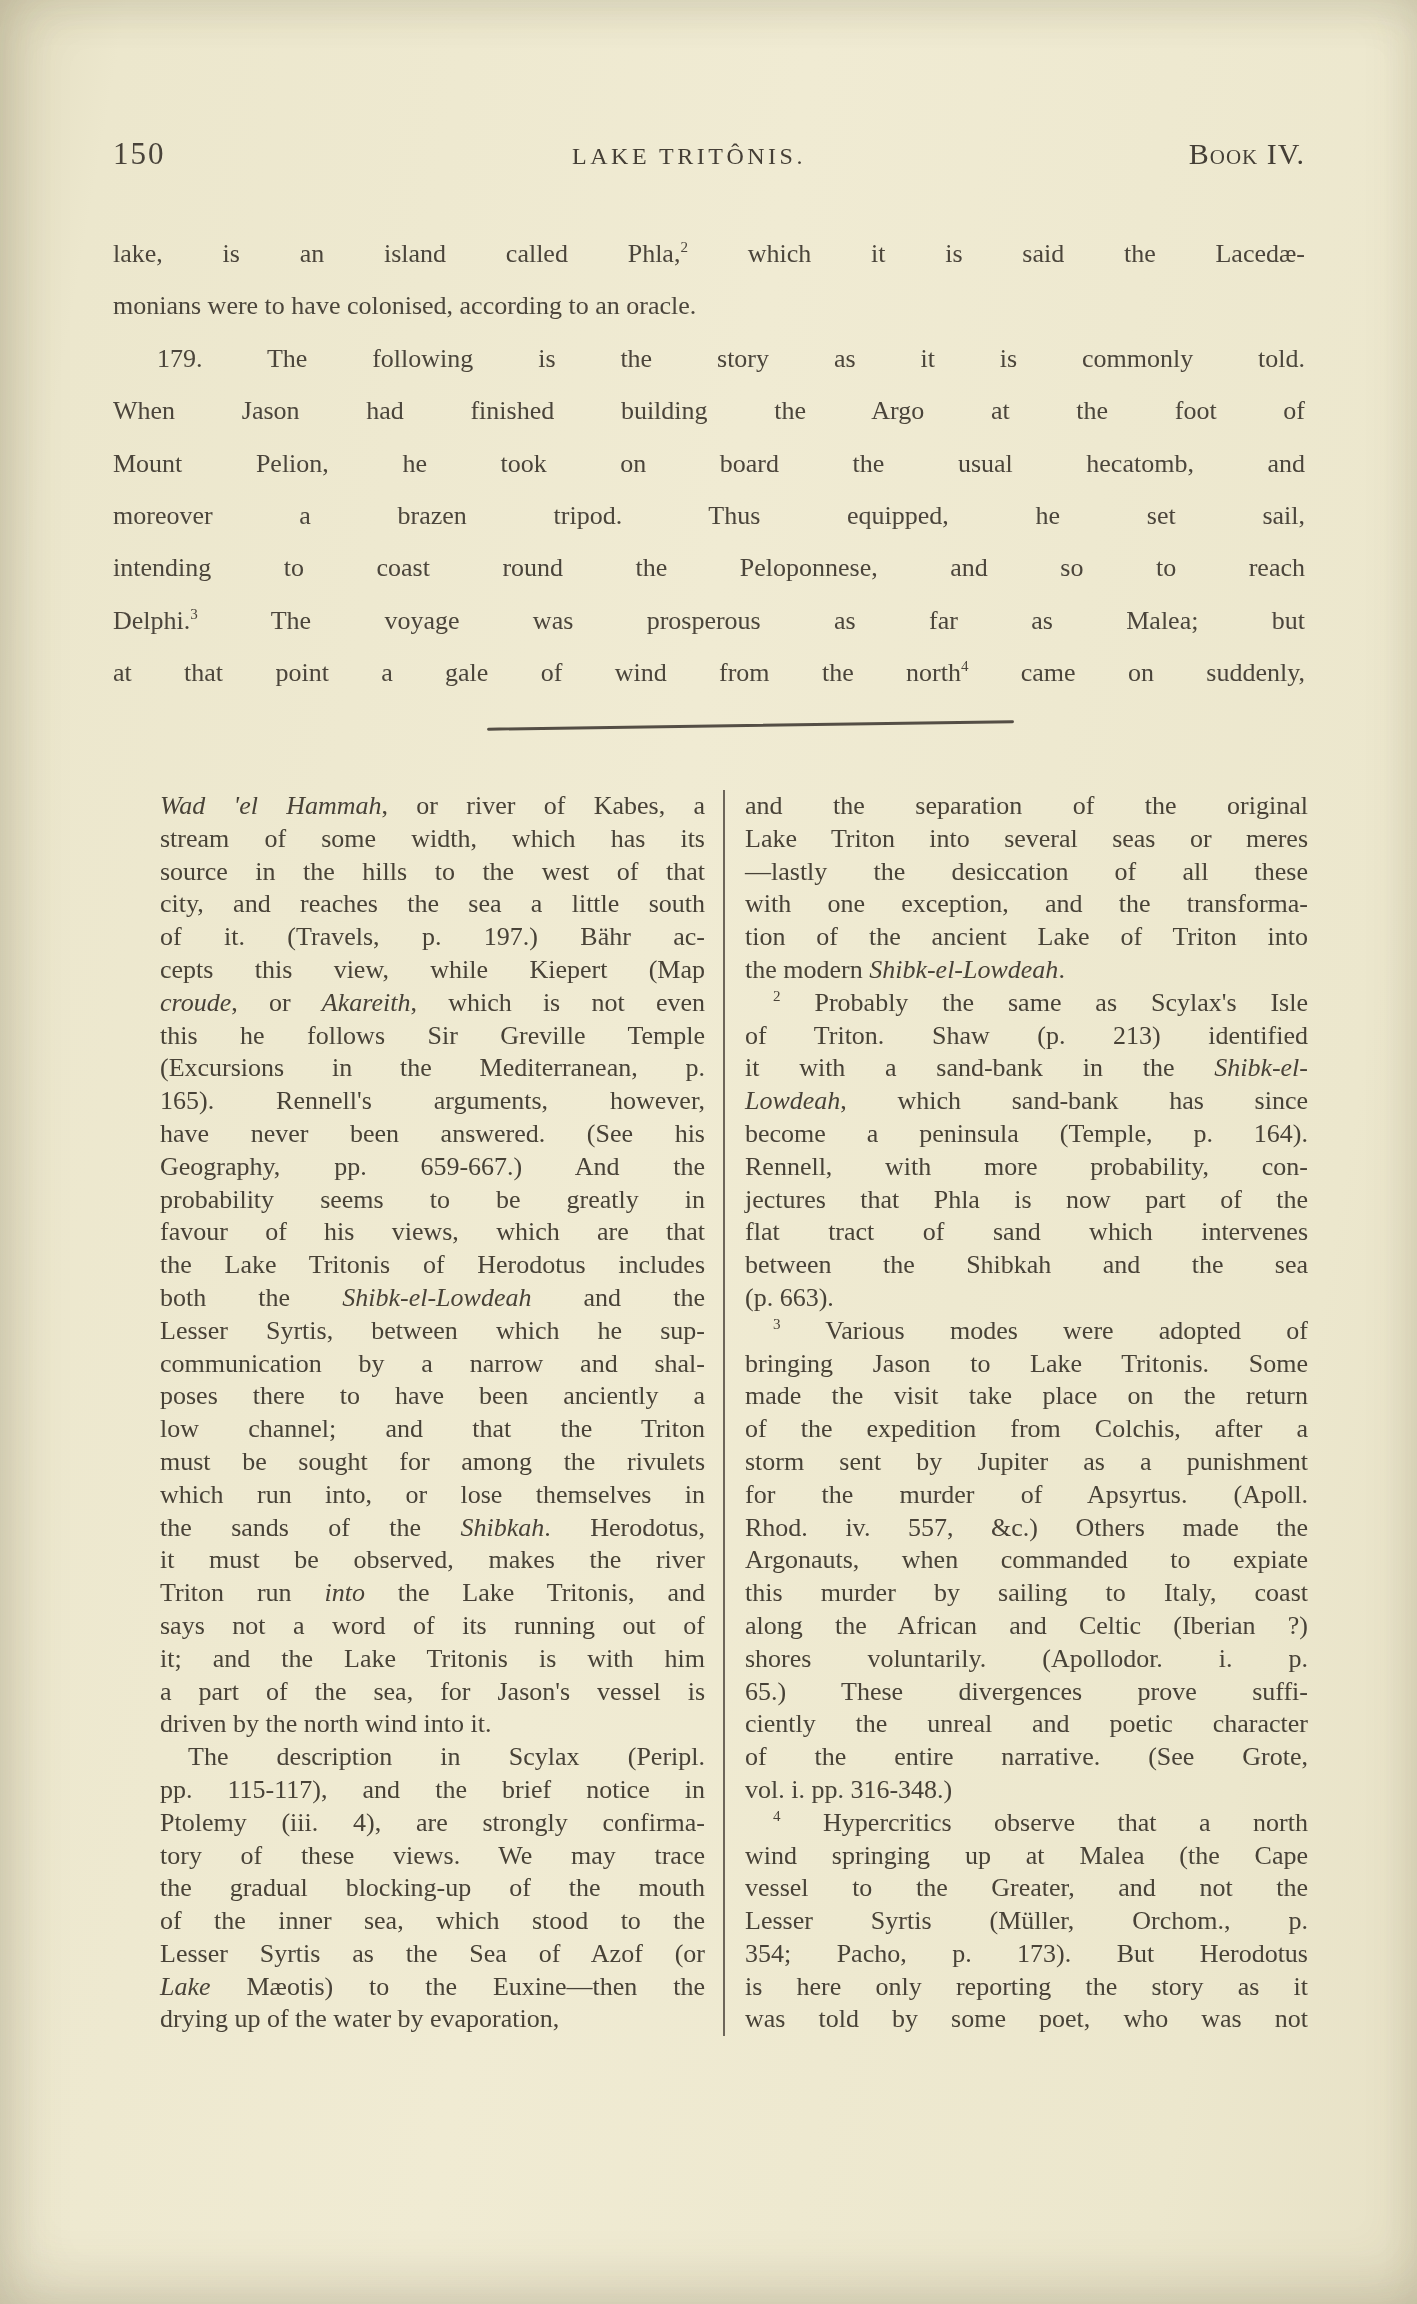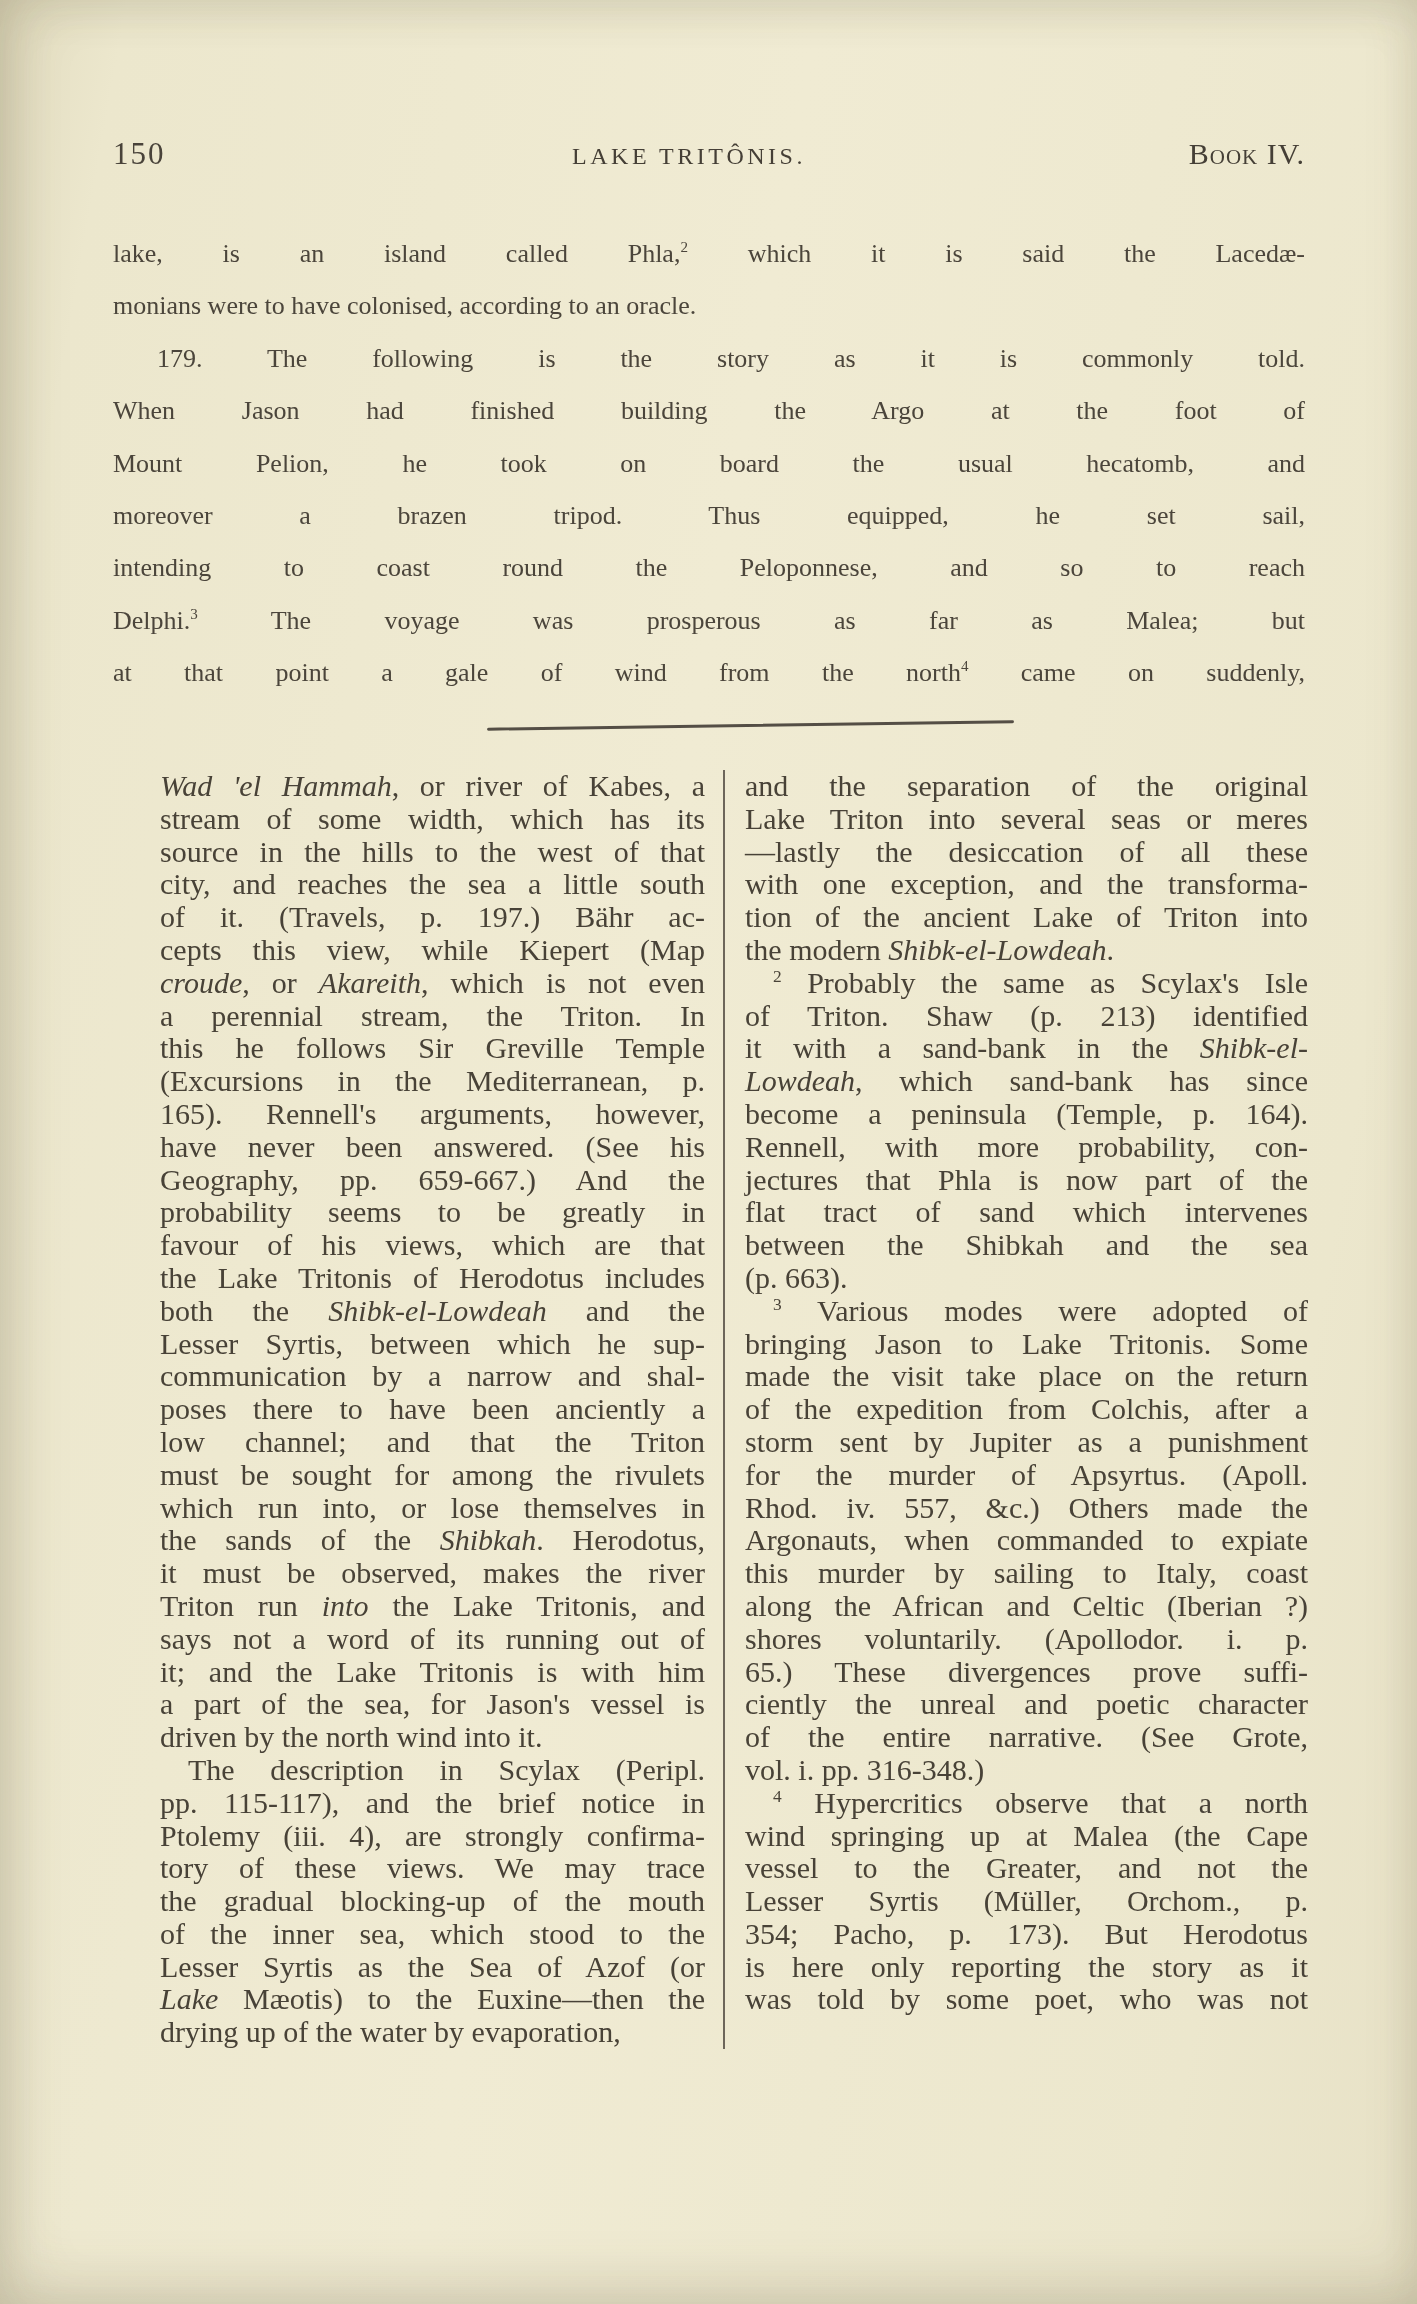--- a/index.html
+++ b/index.html
@@ -70,24 +70,24 @@
     left: 487px; top: 724px;
     width: 527px; height: 3px;
     background: #544e45;
     transform: rotate(-0.8deg);
     border-radius: 2px;
   }
 
   
   .footnotes {
     position: absolute;
-    left: 160px; top: 770px;
+    left: 160px; top: 790px;
     width: 1150px;
     display: flex;
-    font-size: 30px;
+    font-size: 26px;
     line-height: 32.8px;
     color: #484237;
   }
   .fn-col { text-align: justify; }
   .fn-left  { width: 545px; }
   .fn-right { width: 563px; margin-left: 20px; }
   .fn-divider {
     width: 2px;
     margin-left: 18px;
     background: #6d665a;
@@ -122,21 +122,20 @@
 
   <div class="footnotes">
     <div class="fn-col fn-left">
         <div class="line"><i>Wad 'el Hammah</i>, or river of Kabes, a</div>
         <div class="line">stream of some width, which has its</div>
         <div class="line">source in the hills to the west of that</div>
         <div class="line">city, and reaches the sea a little south</div>
         <div class="line">of it. (Travels, p. 197.) Bähr ac-</div>
         <div class="line">cepts this view, while Kiepert (Map</div>
         <div class="line"><i>croude</i>, or <i>Akareith</i>, which is not even</div>
-        <div class="line">a perennial stream, the Triton. In</div>
         <div class="line">this he follows Sir Greville Temple</div>
         <div class="line">(Excursions in the Mediterranean, p.</div>
         <div class="line">165). Rennell's arguments, however,</div>
         <div class="line">have never been answered. (See his</div>
         <div class="line">Geography, pp. 659-667.) And the</div>
         <div class="line">probability seems to be greatly in</div>
         <div class="line">favour of his views, which are that</div>
         <div class="line">the Lake Tritonis of Herodotus includes</div>
         <div class="line">both the <i>Shibk-el-Lowdeah</i> and the</div>
         <div class="line">Lesser Syrtis, between which he sup-</div>

